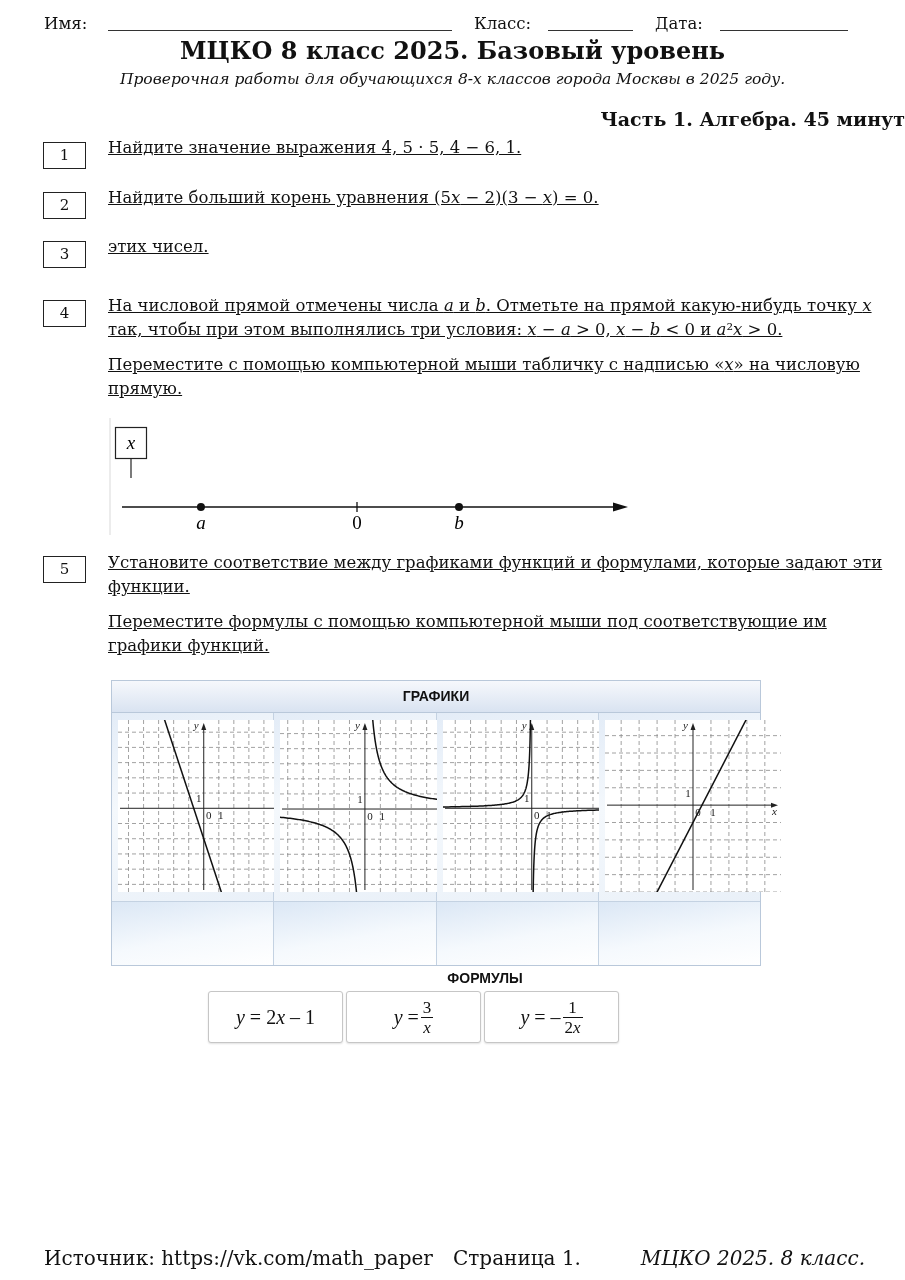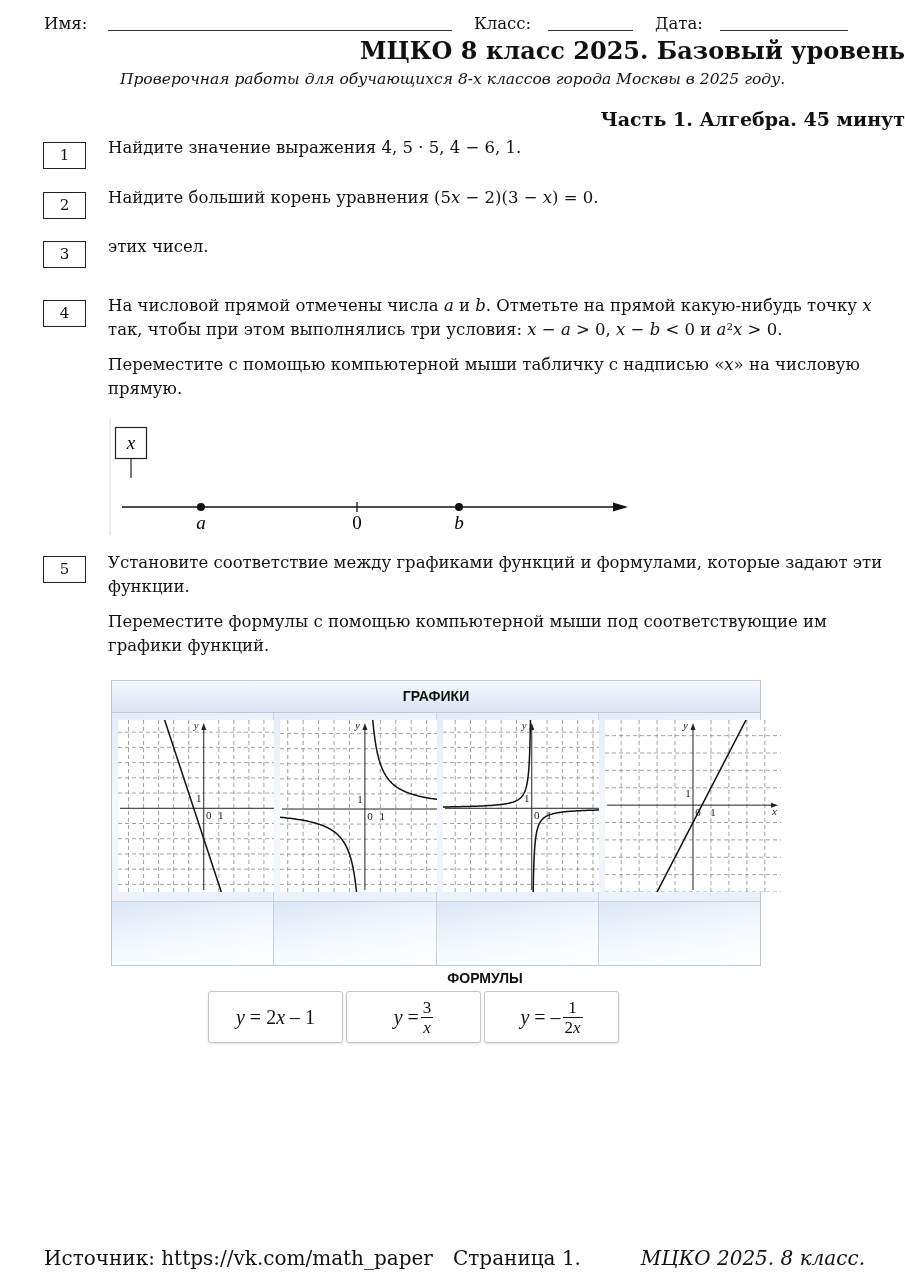--- a/index.html
+++ b/index.html
@@ -1,22 +1,22 @@
 <!DOCTYPE html>
 <html><head>
 <meta charset="utf-8">
 <style>
   html, body { margin:0; padding:0; background:#ffffff; }
   body { width:905px; height:1280px; position:relative; overflow:hidden;
          font-family:"DejaVu Serif", "Liberation Serif", serif; color:#111; }
   .abs { position:absolute; }
-  .t17 { font-size:16.5px; line-height:24px; white-space:nowrap; }
+  .t17 { font-size:16.5px; line-height:24px; white-space:nowrap;text-decoration:underline; }
   .hdr-label { font-size:16.5px; top:14px; }
   .hdr-line { height:0; border-top:1.3px solid #333; top:30px; }
-  .title { left:0; width:905px; text-align:right; top:36px; font-size:24px; font-weight:bold; }
+  .title { left:0; width:905px; text-align:center; top:36px; font-size:24px; font-weight:bold; }
   .subtitle { left:0; width:905px; text-align:center; top:70px; font-size:15.5px; font-style:italic; }
   .section { left:0; width:905px; text-align:right; top:108px; font-size:19px; font-weight:bold; }
   .qbox { width:41px; height:25px; border:1.3px solid #222; text-align:center;
           font-size:15px; line-height:25px; left:43px; }
   .qtext { left:108px; }
   .qtext div { white-space:nowrap; }
   .qtext i, .mi { font-family:"DejaVu Serif", serif; font-style:italic; }
   
   .mtable { left:111px; top:680px; width:650px; height:286px; border:1px solid #b9c8da; box-sizing:border-box; }
   .mhead { position:absolute; left:0; top:0; right:0; height:31px;

